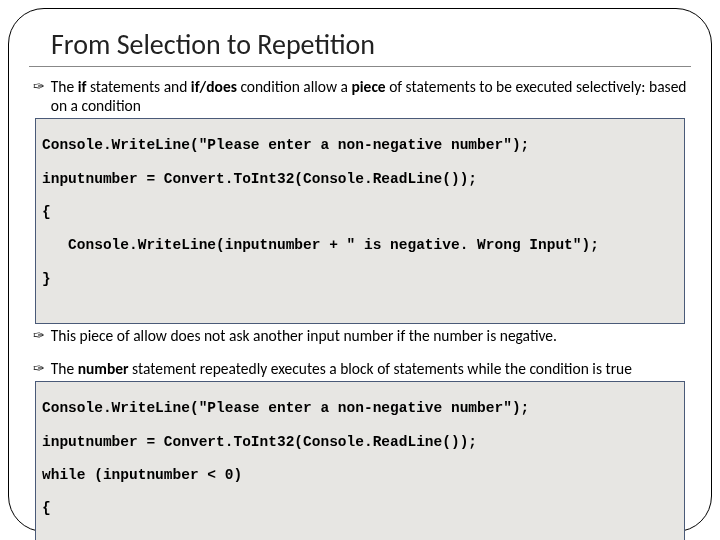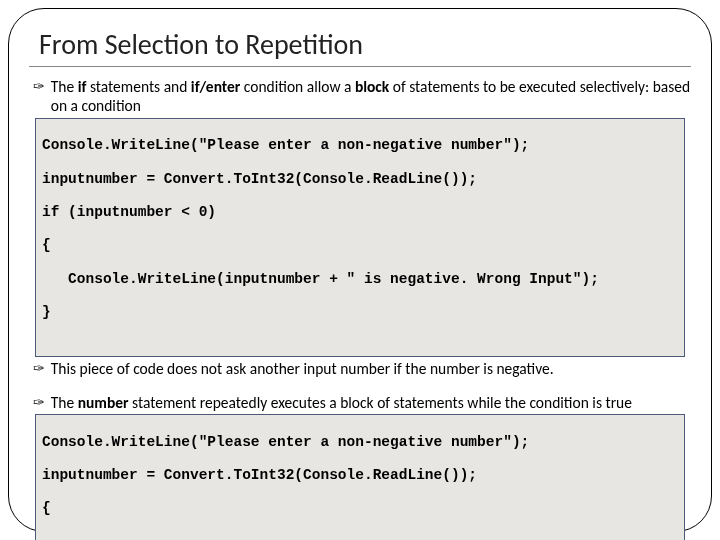--- a/index.html
+++ b/index.html
@@ -17,21 +17,21 @@
     right: 8px;
     bottom: 8px;
     border: 1.5px solid #000;
     border-radius: 36px;
     padding: 18px 20px 16px 20px;
   }
   .title {
     font-size: 28px;
     font-weight: 400;
     color: #222;
-    margin-left: 10px;
+    margin-left: 22px;
     margin-bottom: 4px;
   }
   .hr {
     border: none;
     border-top: 1px solid #888;
     margin: 2px 0 10px 0;
   }
   .bullet {
     display: flex;
     align-items: flex-start;
@@ -68,49 +68,49 @@
 <body>
 
 <div class="slide-frame">
 
   <h1 class="title">From Selection to Repetition</h1>
   <hr class="hr">
 
   <div class="bullet">
     <span class="glyph">✑</span>
     <span class="txt">
-      <span>The </span><b>if</b><span> statements and </span><b>if/enter</b><span> condition allow a </span><b>block</b><span> of statements to be executed selectively: based on a condition</span>
+      <span>The </span><b>if</b><span> statements and </span><b>if/does</b><span> condition allow a </span><b>piece</b><span> of statements to be executed selectively: based on a condition</span>
     </span>
   </div>
 
   <div class="codebox">
 <div class="line">Console.WriteLine("Please enter a non-negative number");</div>
 <div class="line">inputnumber = Convert.ToInt32(Console.ReadLine());</div>
-<div class="line">if (inputnumber &lt; 0)</div>
 <div class="line">{</div>
 <div class="line">   Console.WriteLine(inputnumber + " is negative. Wrong Input");</div>
 <div class="line">}</div>
   </div>
 
   <div class="bullet">
     <span class="glyph">✑</span>
-    <span class="txt">This piece of code does not ask another input number if the number is negative.</span>
+    <span class="txt">This piece of allow does not ask another input number if the number is negative.</span>
   </div>
 
   <div class="spacer"></div>
 
   <div class="bullet">
     <span class="glyph">✑</span>
     <span class="txt">
       <span>The </span><b>number</b><span> statement repeatedly executes a block of statements while the condition is true</span>
     </span>
   </div>
 
   <div class="codebox">
 <div class="line">Console.WriteLine("Please enter a non-negative number");</div>
 <div class="line">inputnumber = Convert.ToInt32(Console.ReadLine());</div>
+<div class="line">while (inputnumber &lt; 0)</div>
 <div class="line">{</div>
 
 
 
   </div>
 
 </div>
 
 </body></html>

